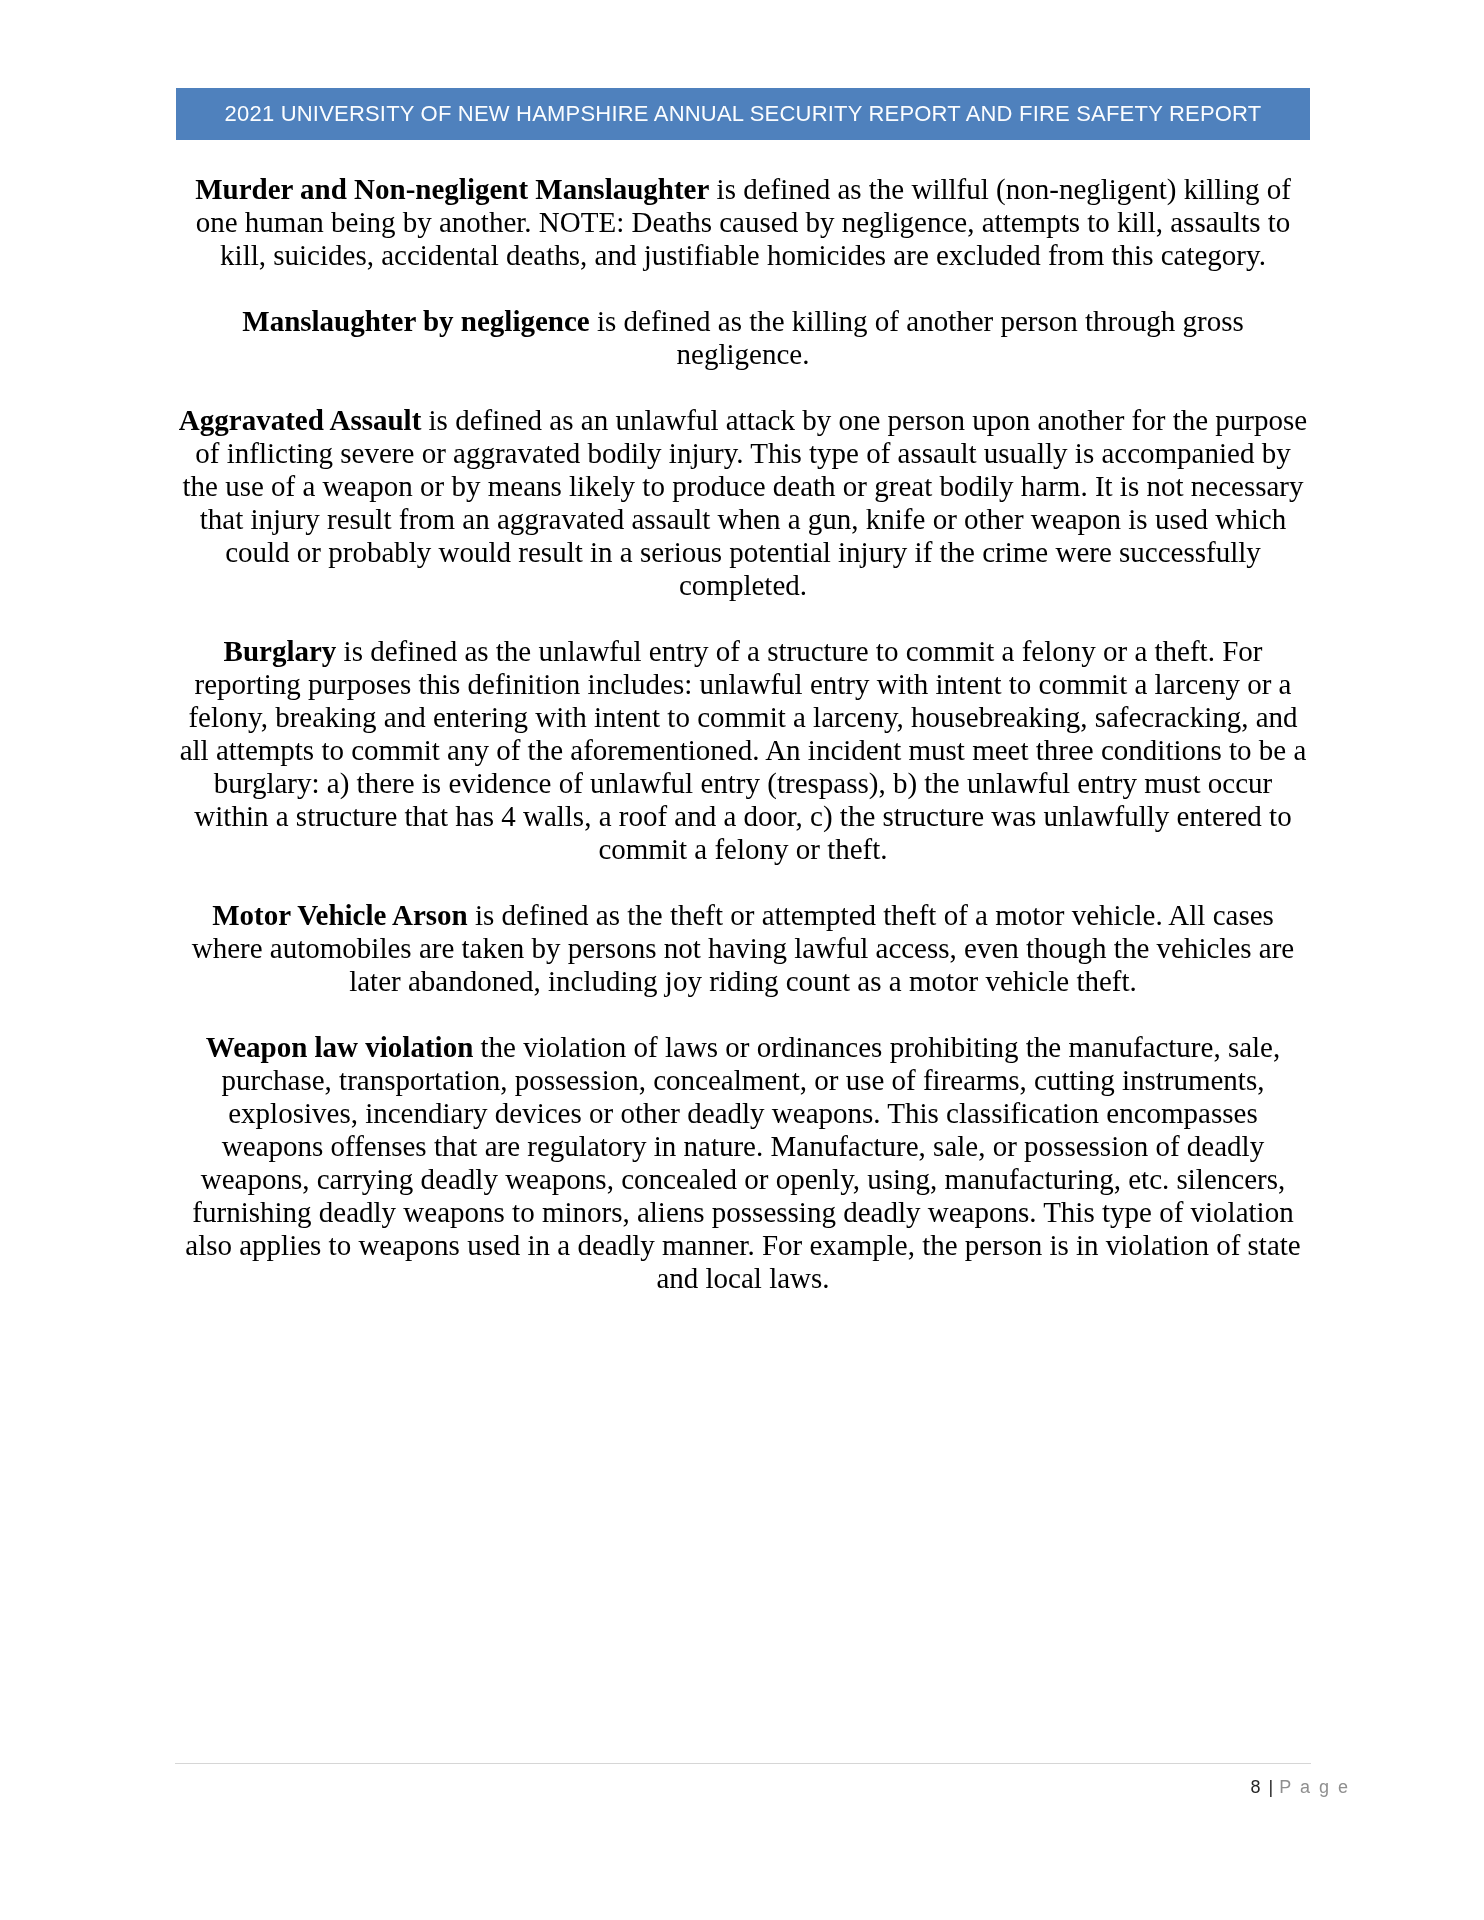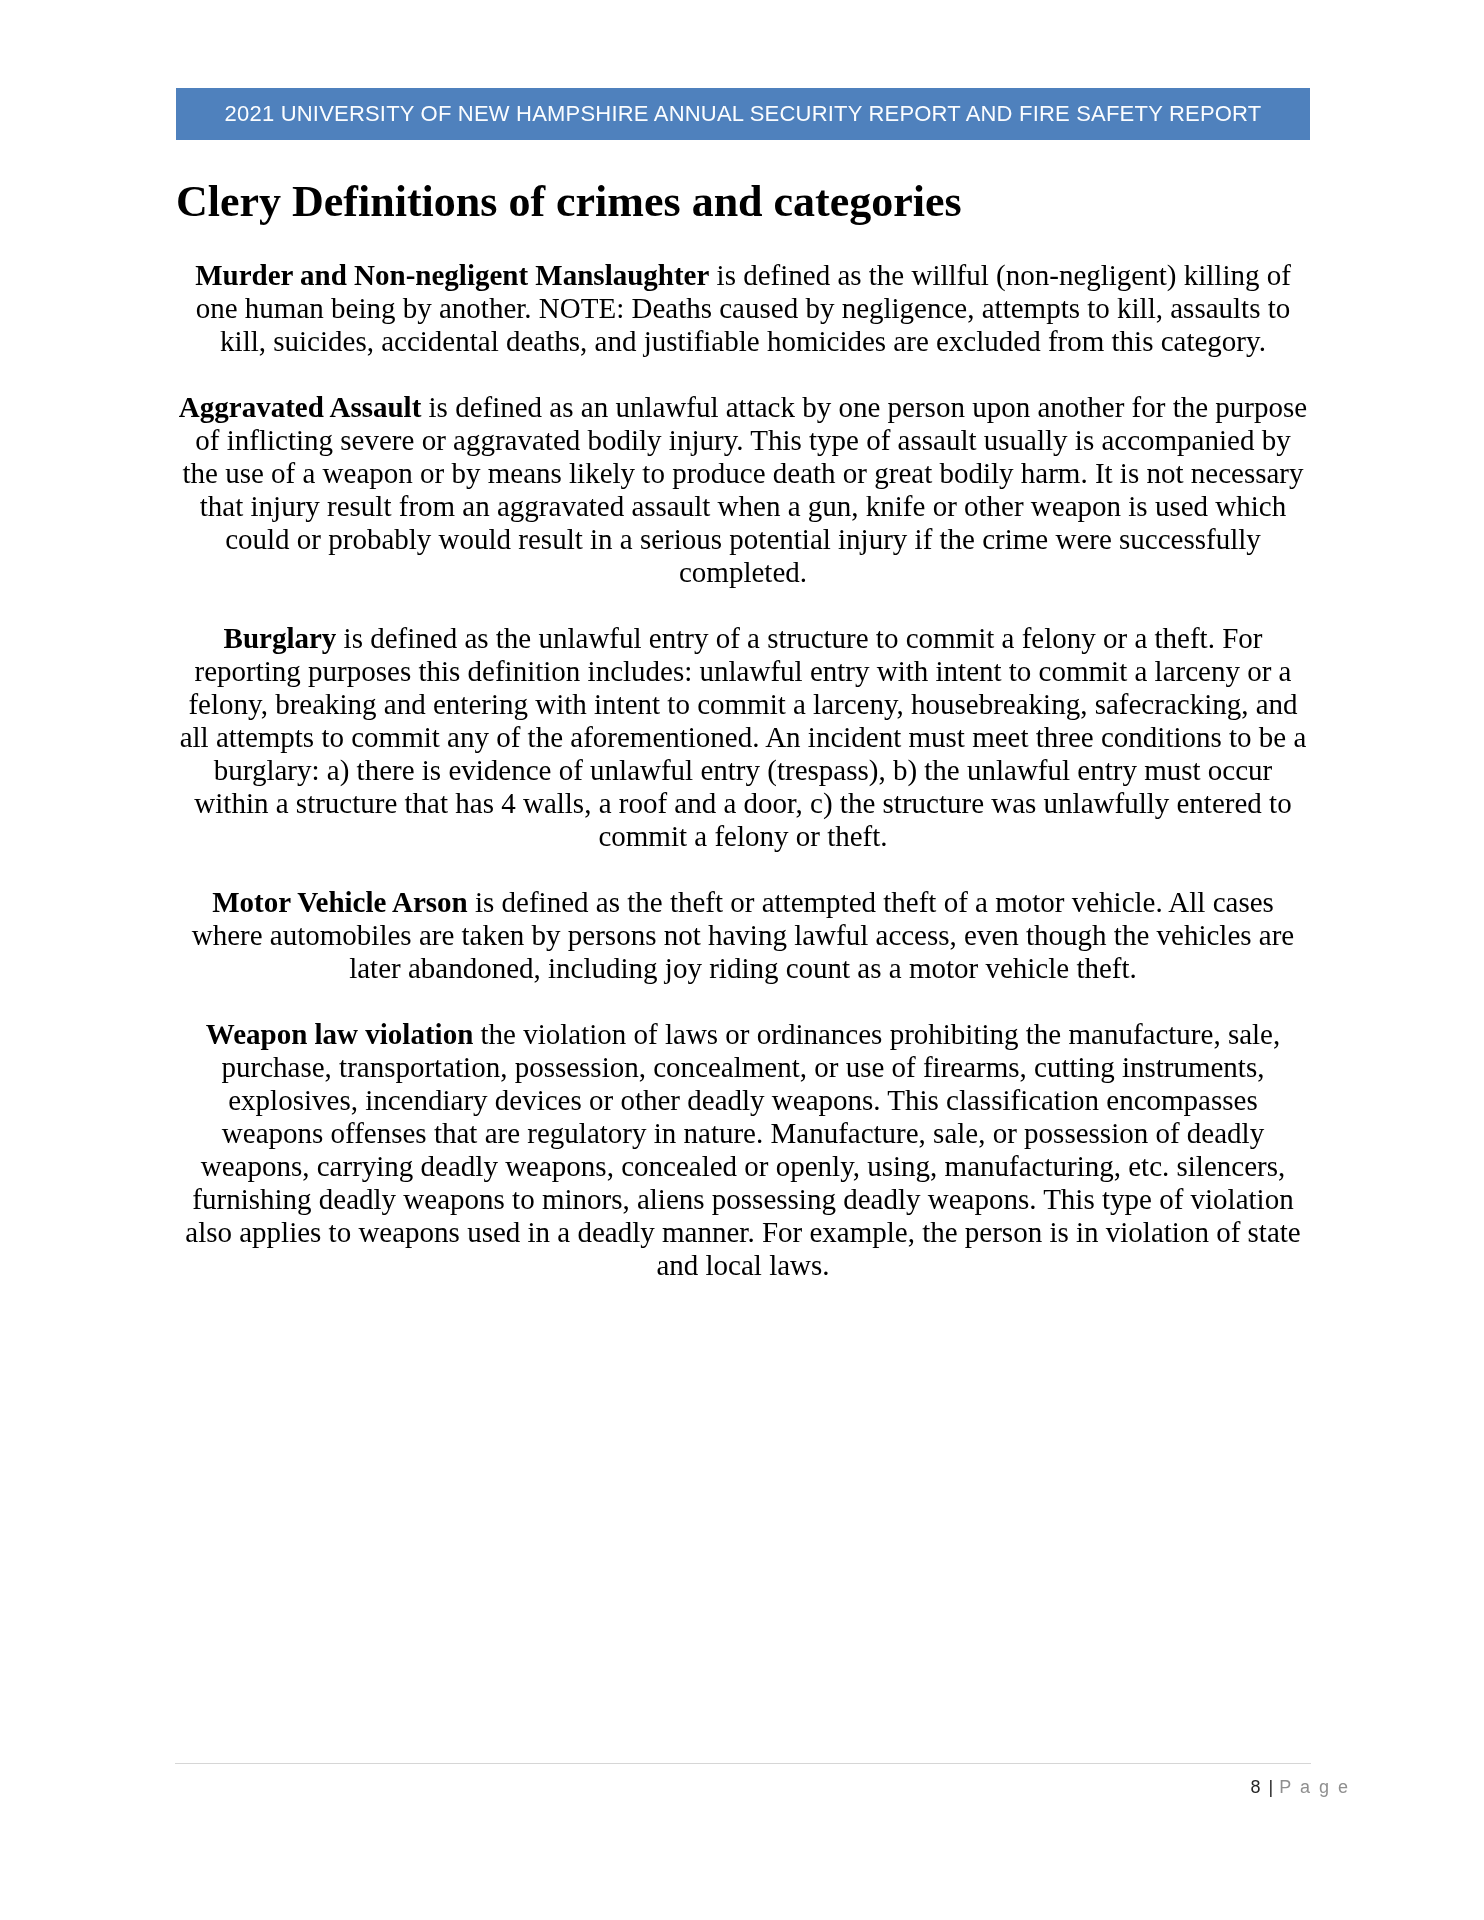--- a/index.html
+++ b/index.html
@@ -86,24 +86,24 @@
 </head>
 <body>
 
 <div class="page">
 
   <header class="banner">
     <span class="banner-text">2021 UNIVERSITY OF NEW HAMPSHIRE ANNUAL SECURITY REPORT AND FIRE SAFETY REPORT</span>
   </header>
 
   <main class="content">
-    <h1>Clery Definitions of crimes and categories</h1>
     <div id="paragraphs">
   <p class="def"><b class="term">Murder and Non-negligent Manslaughter</b><span class="body-text"> is defined as the willful (non-negligent) killing of one human being by another. NOTE: Deaths caused by negligence, attempts to kill, assaults to kill, suicides, accidental deaths, and justifiable homicides are excluded from this category.</span></p>
 
+  <p class="def"><b class="term">Manslaughter by negligence</b><span class="body-text"> is defined as the killing of another person through gross negligence.</span></p>
 
 
   <p class="def"><b class="term">Aggravated Assault</b><span class="body-text"> is defined as an unlawful attack by one person upon another for the purpose of inflicting severe or aggravated bodily injury. This type of assault usually is accompanied by the use of a weapon or by means likely to produce death or great bodily harm.  It is not necessary that injury result from an aggravated assault when a gun, knife or other weapon is used which could or probably would result in a serious potential injury if the crime were successfully completed.</span></p>
 
   <p class="def"><b class="term">Burglary</b><span class="body-text"> is defined as the unlawful entry of a structure to commit a felony or a theft. For reporting purposes this definition includes: unlawful entry with intent to commit a larceny or a felony, breaking and entering with intent to commit a larceny, housebreaking, safecracking, and all attempts to commit any of the aforementioned.  An incident must meet three conditions to be a burglary: a) there is evidence of unlawful entry (trespass), b) the unlawful entry must occur within a structure that has 4 walls, a roof and a door, c) the structure was unlawfully entered to commit a felony or theft.</span></p>
 
   <p class="def"><b class="term">Motor Vehicle Arson</b><span class="body-text"> is defined as the theft or attempted theft of a motor vehicle. All cases where automobiles are taken by persons not having lawful access, even though the vehicles are later abandoned, including joy riding count as a motor vehicle theft.</span></p>
 
 
   <p class="def"><b class="term">Weapon law violation</b><span class="body-text"> the violation of laws or ordinances prohibiting the manufacture, sale, purchase, transportation, possession, concealment, or use of firearms, cutting instruments, explosives, incendiary devices or other deadly weapons.  This classification encompasses weapons offenses that are regulatory in nature.  Manufacture, sale, or possession of deadly weapons, carrying deadly weapons, concealed or openly, using, manufacturing, etc. silencers, furnishing deadly weapons to minors, aliens possessing deadly weapons. This type of violation also applies to weapons used in a deadly manner.  For example, the person is in violation of state and local laws.</span></p>

